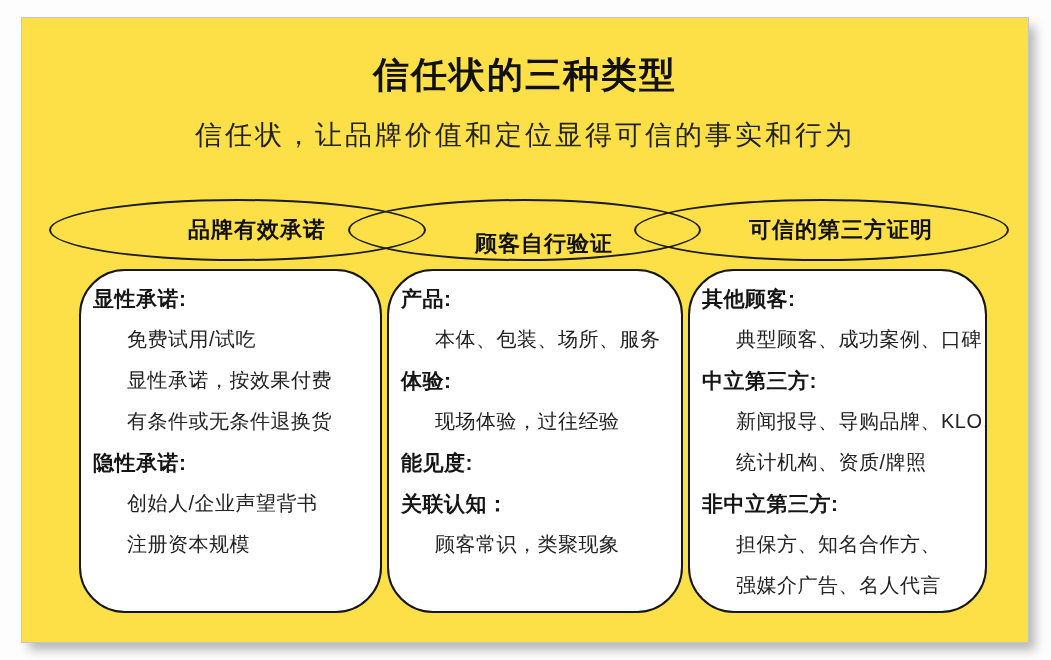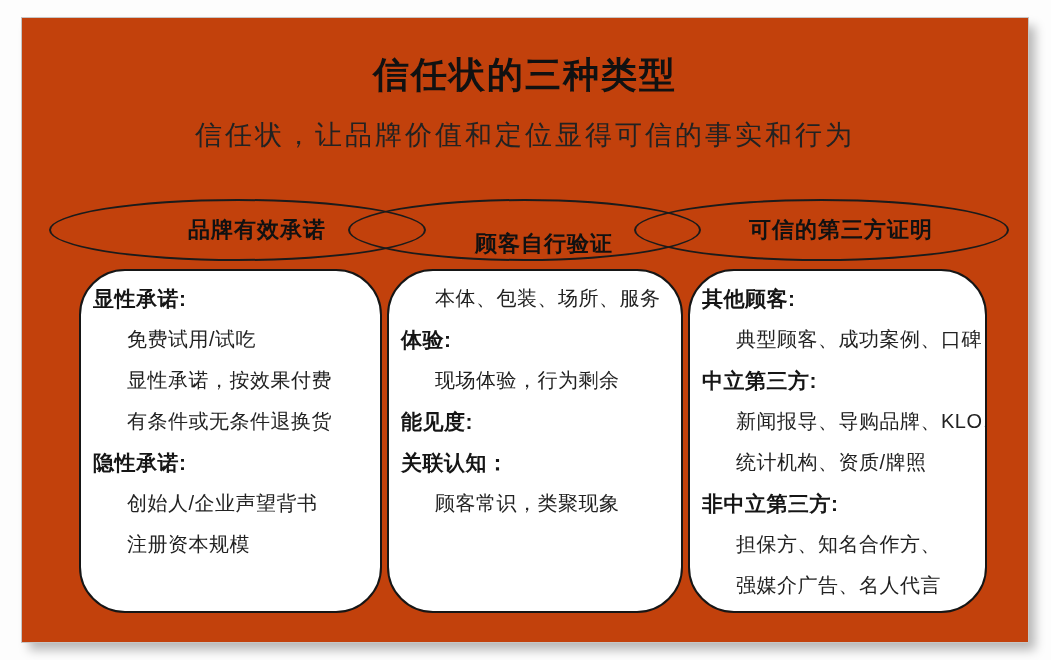--- a/index.html
+++ b/index.html
@@ -14,21 +14,21 @@
     height: 660px;
     overflow: hidden;
     background: #fdfdfd;
   }
   .card {
     position: absolute;
     left: 21px;
     top: 17px;
     width: 1008px;
     height: 626px;
-    background: #c2410c;
+    background: #fde047;
     border: 1px solid #c6c6c6;
     box-shadow: 7px 8px 10px -1px rgba(0,0,0,0.28);
     box-sizing: border-box;
   }
   .title {
     position: absolute;
     left: 0;
     top: 33px;
     width: 100%;
     margin: 0;
@@ -128,23 +128,24 @@
       <div class="hline">显性承诺:</div>
       <div class="iline">免费试用/试吃</div>
       <div class="iline">显性承诺，按效果付费</div>
       <div class="iline">有条件或无条件退换货</div>
       <div class="hline">隐性承诺:</div>
       <div class="iline">创始人/企业声望背书</div>
       <div class="iline">注册资本规模</div>
     </div>
 
     <div class="box b2">
+      <div class="hline">产品:</div>
       <div class="iline">本体、包装、场所、服务</div>
       <div class="hline">体验:</div>
-      <div class="iline">现场体验，行为剩余</div>
+      <div class="iline">现场体验，过往经验</div>
       <div class="hline">能见度:</div>
       <div class="hline">关联认知：</div>
       <div class="iline">顾客常识，类聚现象</div>
     </div>
 
     <div class="box b3">
       <div class="hline">其他顾客:</div>
       <div class="iline">典型顾客、成功案例、口碑</div>
       <div class="hline">中立第三方:</div>
       <div class="iline">新闻报导、导购品牌、KLO、</div>

